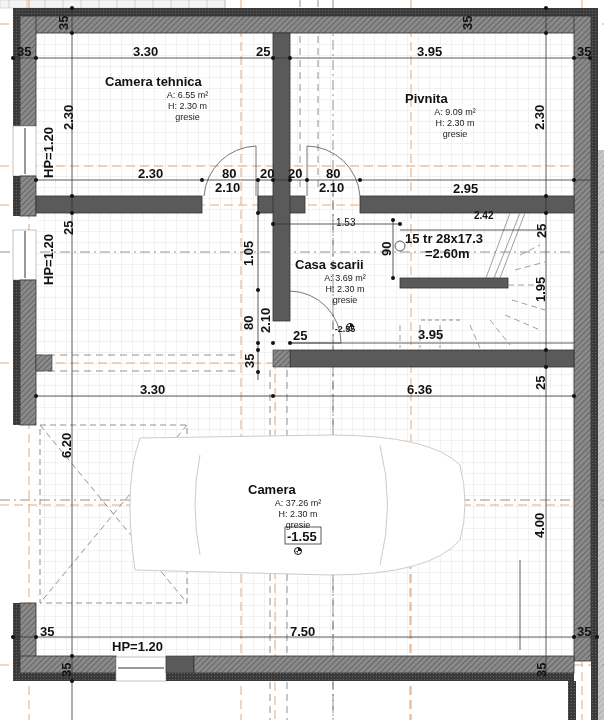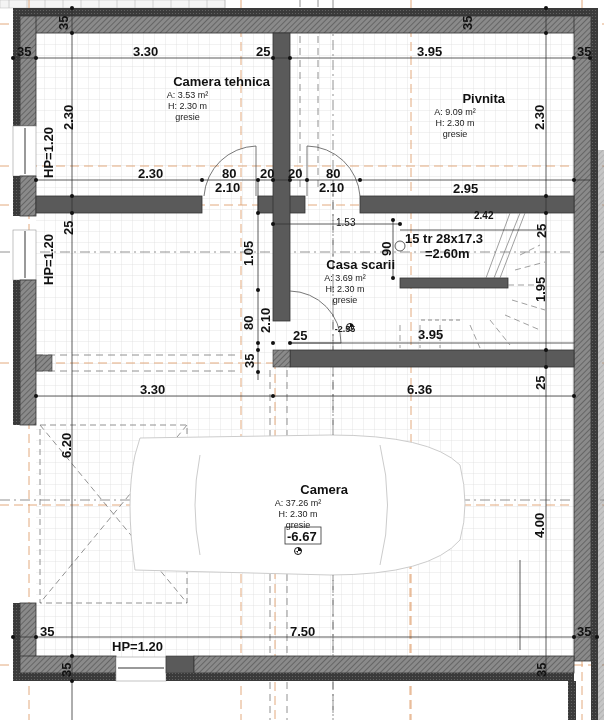--- a/index.html
+++ b/index.html
@@ -238,42 +238,42 @@
     <path d="M298 547.5 A3.5 3.5 0 0 1 301.5 551 L298 551 Z" fill="#111"></path>
     <path d="M294.5 551 A3.5 3.5 0 0 1 298 554.5 L298 551 Z" fill="#111"></path>
   </g>
   <rect x="285" y="527" width="36" height="17" fill="#fff" stroke="#333" stroke-width="0.8"></rect>
 </svg>
 
 <style>
   .t { position:absolute; white-space:nowrap; line-height:1; color:#111; }
   .dm { font-weight:bold; font-size:13px; }
   .rv { transform-origin:left top; transform:rotate(-90deg); }
-  .rn { font-weight:bold; font-size:13px; text-align:right; }
+  .rn { font-weight:bold; font-size:13px; text-align:left; }
   .ri { font-size:9px; color:#222; text-align:center; }
 </style>
 
 <span class="t dm rv" style="left:57px;top:30px">35</span>
 <span class="t dm rv" style="left:461px;top:30px">35</span>
 
 <span class="t dm" style="left:17px;top:45px">35</span>
 <span class="t dm" style="left:133px;top:45px">3.30</span>
 <span class="t dm" style="left:256px;top:45px">25</span>
 <span class="t dm" style="left:417px;top:45px">3.95</span>
 <span class="t dm" style="left:577px;top:45px">35</span>
 
 <span class="t dm rv" style="left:62px;top:130px">2.30</span>
 <span class="t dm rv" style="left:533px;top:130px">2.30</span>
 
 <span class="t dm rv" style="left:42px;top:178px">HP=1.20</span>
 <span class="t dm rv" style="left:42px;top:285px">HP=1.20</span>
 
 <div class="t" style="left:105px;top:75px;width:165px">
   <div class="rn">Camera tehnica</div>
-  <div class="ri" style="margin-top:3px">A: 3.53 m²</div>
+  <div class="ri" style="margin-top:3px">A: 6.55 m²</div>
   <div class="ri" style="margin-top:2px">H: 2.30 m</div>
   <div class="ri" style="margin-top:2px">gresie</div>
 </div>
 <div class="t" style="left:405px;top:92px;width:100px">
   <div class="rn">Pivnita</div>
   <div class="ri" style="margin-top:3px">A: 9.09 m²</div>
   <div class="ri" style="margin-top:2px">H: 2.30 m</div>
   <div class="ri" style="margin-top:2px">gresie</div>
 </div>
 <div class="t" style="left:295px;top:258px;width:100px">
@@ -282,21 +282,21 @@
   <div class="ri" style="margin-top:2px">H: 2.30 m</div>
   <div class="ri" style="margin-top:2px">gresie</div>
   <div class="ri" style="margin-top:20px;font-weight:bold">-2.55</div>
 </div>
 <div class="t" style="left:248px;top:483px;width:100px">
   <div class="rn">Camera</div>
   <div class="ri" style="margin-top:3px">A: 37.26 m²</div>
   <div class="ri" style="margin-top:2px">H: 2.30 m</div>
   <div class="ri" style="margin-top:2px">gresie</div>
 </div>
-<span class="t dm" style="left:287px;top:530px">-6.67</span>
+<span class="t dm" style="left:287px;top:530px">-1.55</span>
 
 <span class="t dm" style="left:138px;top:167px">2.30</span>
 <span class="t dm" style="left:222px;top:167px">80</span>
 <span class="t dm" style="left:215px;top:181px">2.10</span>
 <span class="t dm" style="left:260px;top:167px">20</span>
 <span class="t dm" style="left:288px;top:167px">20</span>
 <span class="t dm" style="left:326px;top:167px">80</span>
 <span class="t dm" style="left:319px;top:181px">2.10</span>
 <span class="t dm" style="left:453px;top:182px">2.95</span>
 

